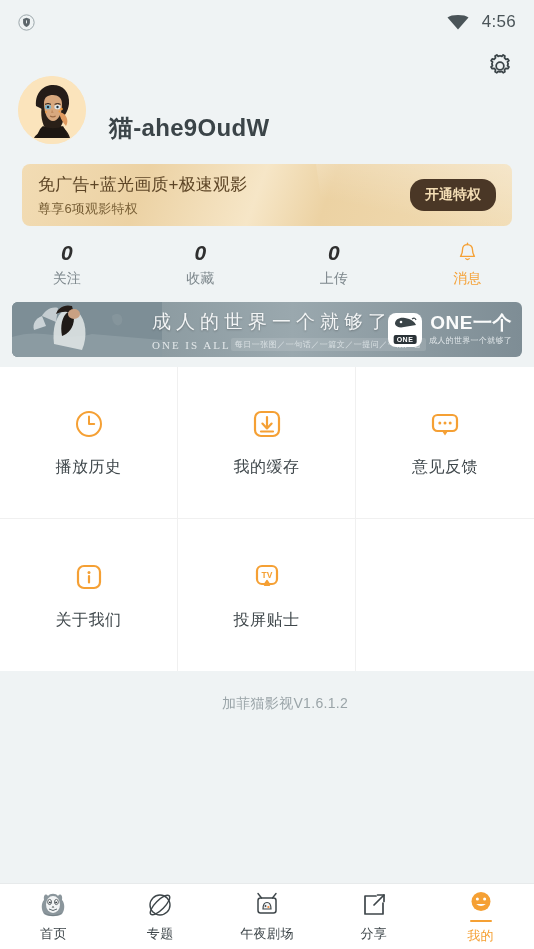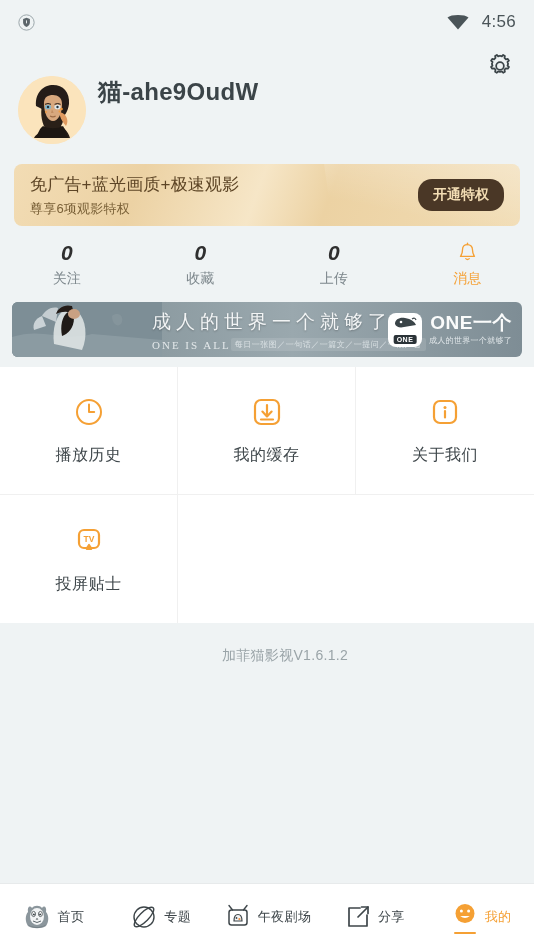--- a/index.html
+++ b/index.html
@@ -49,43 +49,43 @@
     position: absolute;
     right: 20px;
     top: 8px;
     width: 28px;
     height: 28px;
     cursor: pointer;
   }
   .gear-btn svg { width: 28px; height: 28px; display: block; }
   .user-row {
     display: flex;
-    align-items: flex-start;
-    gap: 12px;
+    align-items: flex-end;
+    gap: 23px;
     margin-top: 22px;
   }
   .avatar {
     width: 68px;
     height: 68px;
     border-radius: 50%;
     background: #fae3bd;
     overflow: hidden;
     flex: 0 0 auto;
     position: relative;
   }
   .avatar svg { display: block; width: 68px; height: 68px; }
   .username {
     font-size: 24px;
     font-weight: bold;
     color: #3b4448;
     letter-spacing: .3px;
   }
 
   
-  .vip-wrap { padding: 0 14px; background: #eff3f4; }
+  .vip-wrap { padding: 0 22px; background: #eff3f4; }
   .vip {
     height: 62px;
     border-radius: 8px;
     background: linear-gradient(110deg,#f2dcb4 0%,#ecd2a4 25%,#f6e6c7 48%,#ecd2a3 62%,#f1dcb4 100%);
     position: relative;
     display: flex;
     align-items: center;
     padding: 0 16px;
     overflow: hidden;
   }
@@ -233,21 +233,21 @@
     margin-top: 2px;
   }
 
   
   .grid {
     background: #fff;
     display: grid;
     grid-template-columns: repeat(3, 1fr);
   }
   .cell {
-    height: 128px;
+    height: 152px;
     display: flex;
     flex-direction: column;
     align-items: center;
     justify-content: center;
     gap: 16px;
     border-right: 1px solid #f0f0f0;
     border-bottom: 1px solid #f0f0f0;
     cursor: pointer;
   }
   .cell:nth-child(3n) { border-right: none; }
@@ -274,20 +274,21 @@
     left: 0; right: 0; bottom: 0;
     height: 66px;
     background: #fff;
     border-top: 1px solid #e7eaeb;
     display: flex;
     align-items: center;
   }
   .tab {
     flex: 1;
     display: flex;
+    flex-direction: column;
     align-items: center;
     justify-content: center;
     gap: 5px;
     cursor: pointer;
     height: 100%;
   }
   .tab-ic { width: 30px; height: 30px; display: block; }
   .tab-label { font-size: 13px; color: #3e464a; letter-spacing: .4px; }
   .tab.active .tab-label { color: #f5a034; }
   .tab-ic-wrap { position: relative; display: flex; flex-direction: column; align-items: center; }
@@ -439,20 +440,30 @@
     <div class="cell">
       <svg class="cell-ic" viewBox="0 0 34 34">
         <rect x="5" y="5" width="24" height="24" rx="6" fill="none" stroke="#f5a034" stroke-width="2.2"></rect>
         <path d="M17 10 V21" stroke="#f5a034" stroke-width="2.2" stroke-linecap="round"></path>
         <path d="M12.4 16.6 L17 21.4 L21.6 16.6" fill="none" stroke="#f5a034" stroke-width="2.2" stroke-linecap="round" stroke-linejoin="round"></path>
         <path d="M11 24.5 h12" stroke="#f5a034" stroke-width="2.2" stroke-linecap="round"></path>
       </svg>
       <div class="cell-label">我的缓存</div>
     </div>
 
+    <div class="cell">
+      <svg class="cell-ic" viewBox="0 0 34 34">
+        <rect x="5" y="8" width="24" height="16" rx="4.5" fill="none" stroke="#f5a034" stroke-width="2.2"></rect>
+        <path d="M14 24 L17 28.5 L20 24 Z" fill="#f5a034"></path>
+        <circle cx="11.8" cy="16" r="1.5" fill="#f5a034"></circle>
+        <circle cx="17" cy="16" r="1.5" fill="#f5a034"></circle>
+        <circle cx="22.2" cy="16" r="1.5" fill="#f5a034"></circle>
+      </svg>
+      <div class="cell-label">意见反馈</div>
+    </div>
 
     <div class="cell">
       <svg class="cell-ic" viewBox="0 0 34 34">
         <rect x="6" y="6" width="22" height="22" rx="6" fill="none" stroke="#f5a034" stroke-width="2.2"></rect>
         <circle cx="17" cy="12.4" r="1.5" fill="#f5a034"></circle>
         <path d="M17 16 v6.5" stroke="#f5a034" stroke-width="2.2" stroke-linecap="round"></path>
       </svg>
       <div class="cell-label">关于我们</div>
     </div>
 

